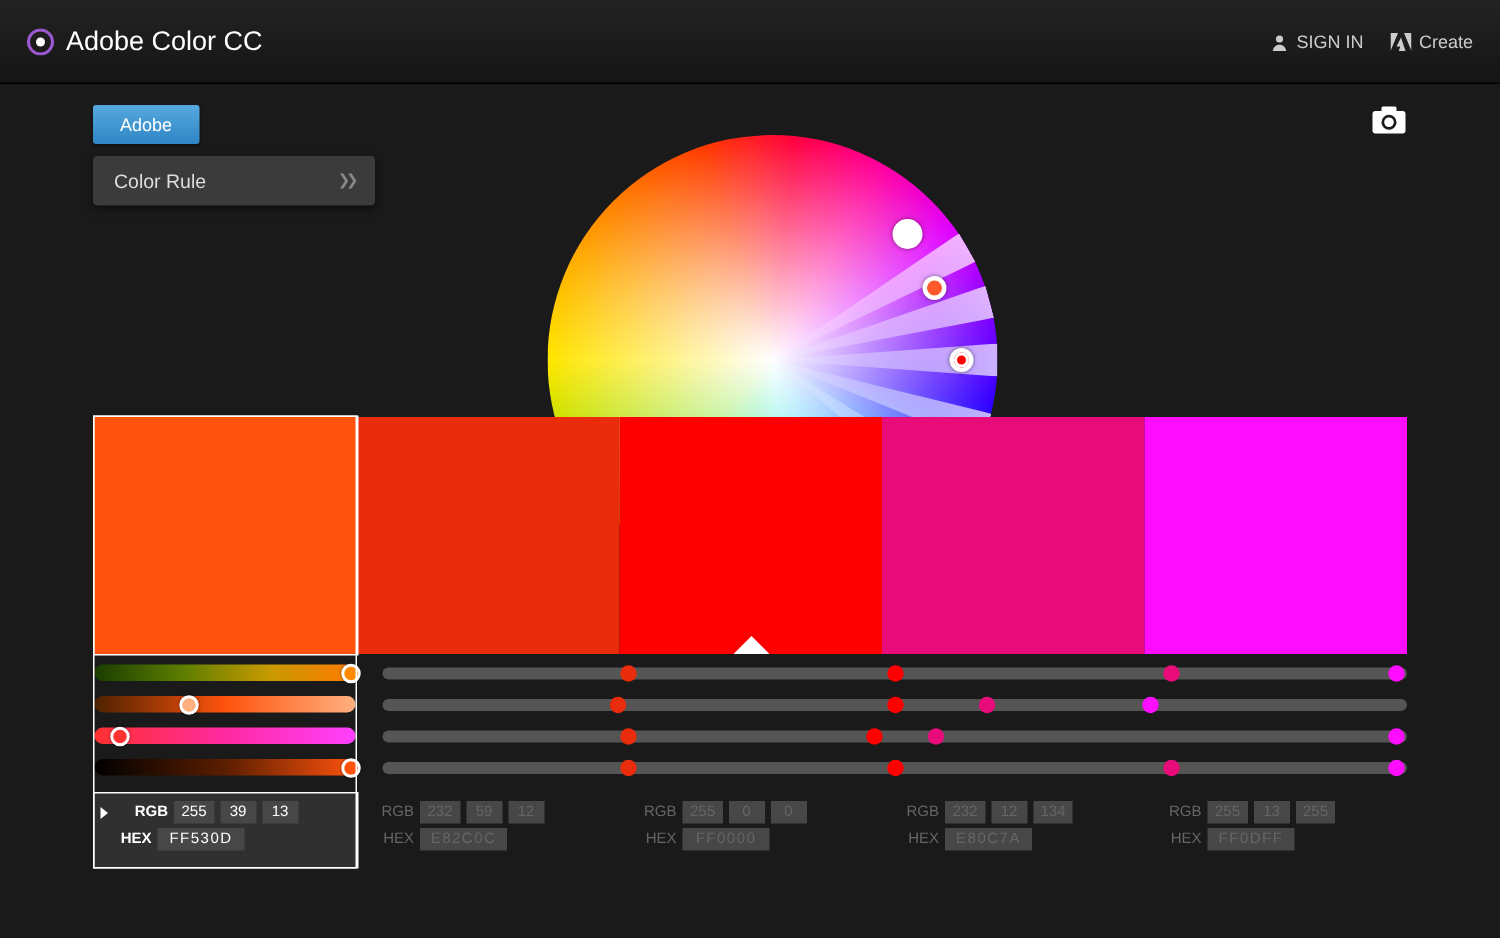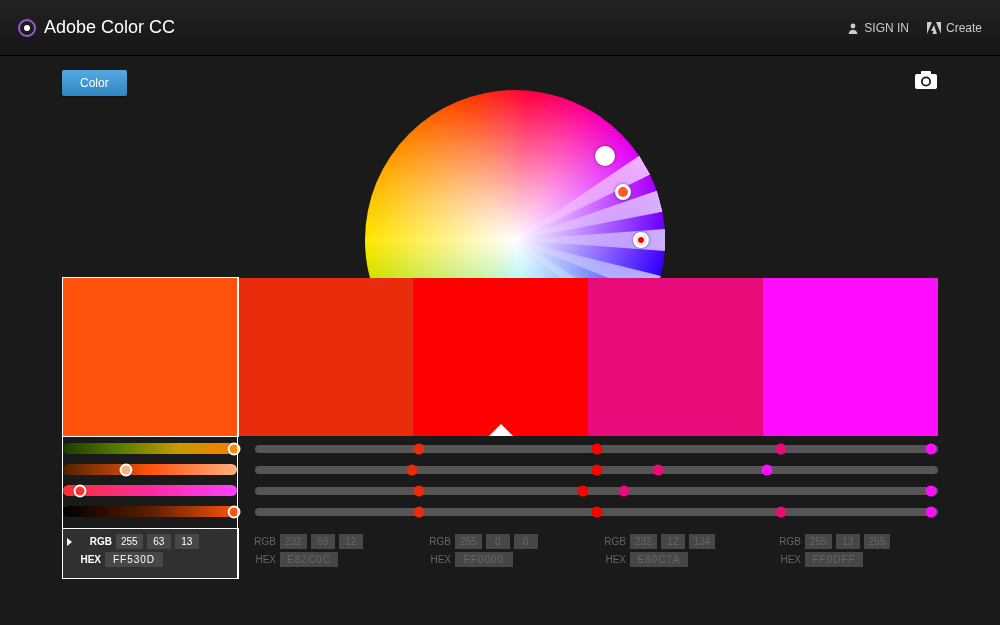--- a/index.html
+++ b/index.html
@@ -97,32 +97,36 @@
     <span>
       <svg width="14" height="12" viewBox="0 0 14 12">
           <path d="M0 0h5L0 12zM9 0h5v12zM7 3l3 9H5.5l1-3H4z" fill="#ccc"></path>
         </svg>
       <span>Create</span>
     </span>
   </div>
 </div>
 
 <div class="content">
-  <button class="save-btn">Color</button>
+  <button class="save-btn">Adobe</button>
 
   <span class="camera-icon">
     <svg width="24" height="20" viewBox="0 0 24 20">
         <rect x="1" y="4" width="22" height="15" rx="2" fill="#fff"></rect>
         <rect x="7" y="1" width="10" height="5" rx="1" fill="#fff"></rect>
         <circle cx="12" cy="11.5" r="5" fill="#1a1a1a"></circle>
         <circle cx="12" cy="11.5" r="3.2" fill="#fff"></circle>
       </svg>
   </span>
 
   <div class="rule-panel">
+    <div class="rule-header">
+      <span>Color Rule</span>
+      <span class="chev">❯❯</span>
+    </div>
   </div>
 
   
   <div class="wheel-wrap">
     <div class="wheel"></div>
     <div id="wheel-overlay">
         <div class="spoke" style="transform:translateY(-50%) rotate(-30deg);"></div>
         <div class="spoke" style="transform:translateY(-50%) rotate(-15deg);"></div>
         <div class="spoke" style="transform:translateY(-50%) rotate(0deg);"></div>
         <div class="spoke" style="transform:translateY(-50%) rotate(18deg);"></div>
@@ -194,21 +198,21 @@
       </div>
     </div>
   </div>
 
 <div class="values" id="values">
     <div class="valcol sel">
       <div class="valrow">
         <span class="tri"></span>
         <span class="vlabel">RGB</span>
         <span class="vbox">255</span>
-        <span class="vbox">63</span>
+        <span class="vbox">39</span>
         <span class="vbox">13</span>
       </div>
       <div class="valrow">
         <span class="vlabel">HEX</span>
         <span class="vbox hexbox">FF530D</span>
       </div>
     </div>
     <div class="valcol dim">
       <div class="valrow">
         <span class="vlabel">RGB</span>

